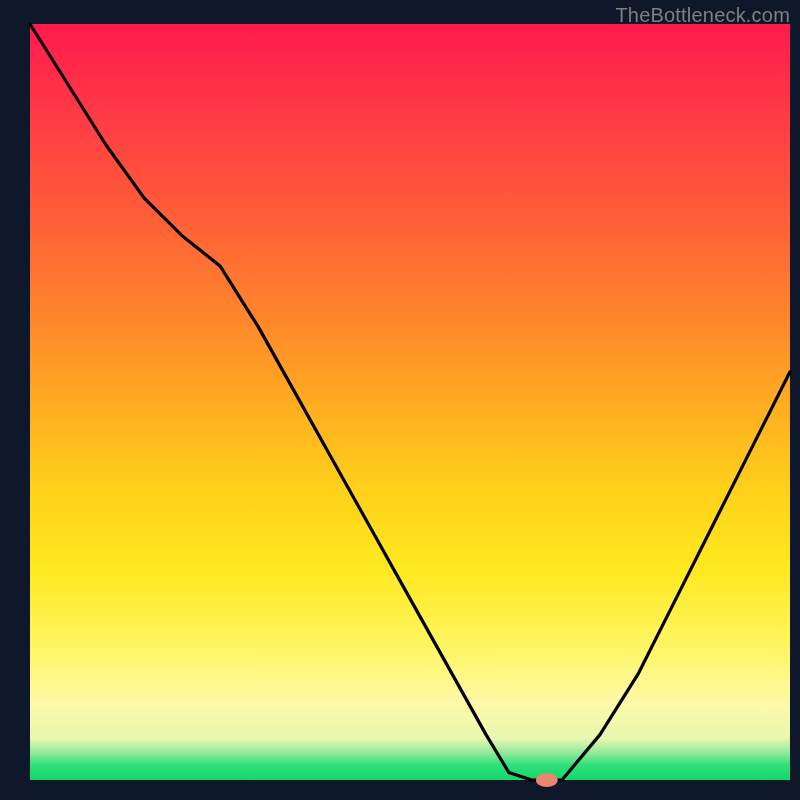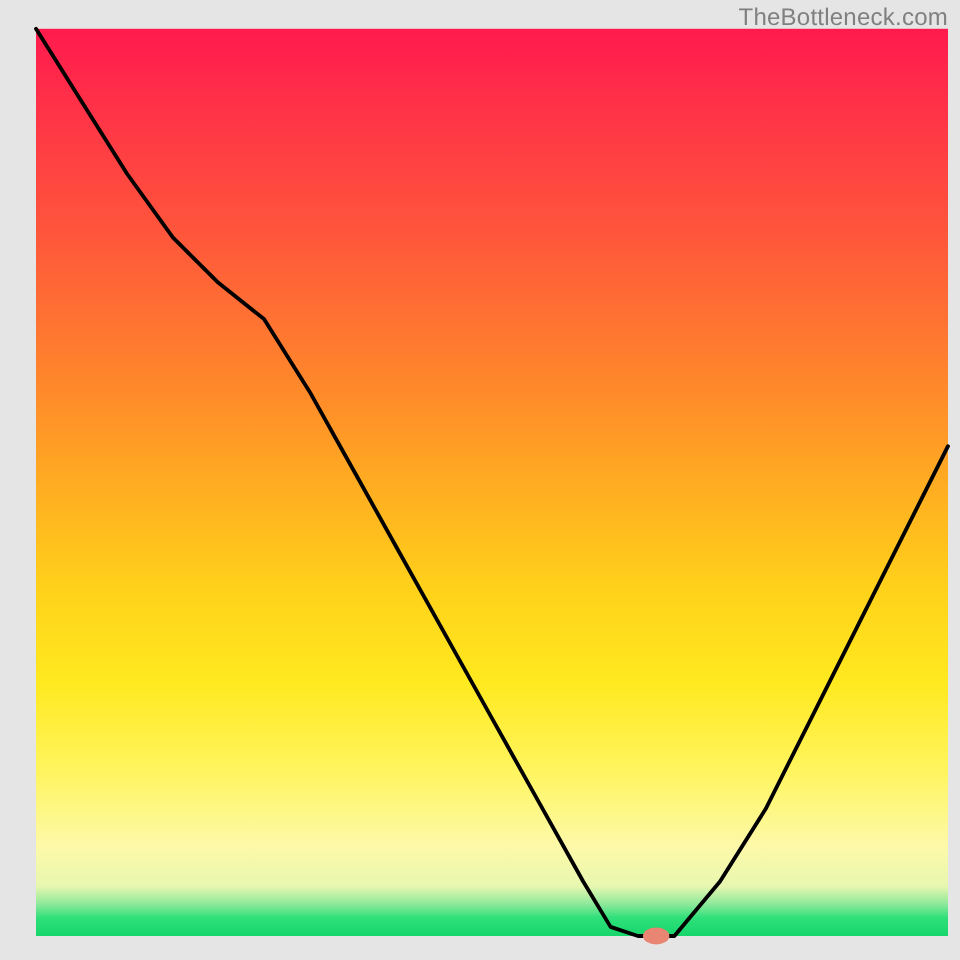--- a/index.html
+++ b/index.html
@@ -8,21 +8,21 @@
     width: 800px;
     height: 800px;
     background: #000;
     overflow: hidden;
     font-family: Arial, Helvetica, sans-serif;
   }
   .container {
     position: relative;
     width: 800px;
     height: 800px;
-    background: #e5e5e5;
+    background: #0f172a;
   }
   .watermark {
     position: absolute;
     top: 4px;
     right: 10px;
     color: #808080;
     font-size: 20px;
     font-weight: 500;
     z-index: 10;
     letter-spacing: 0.2px;

